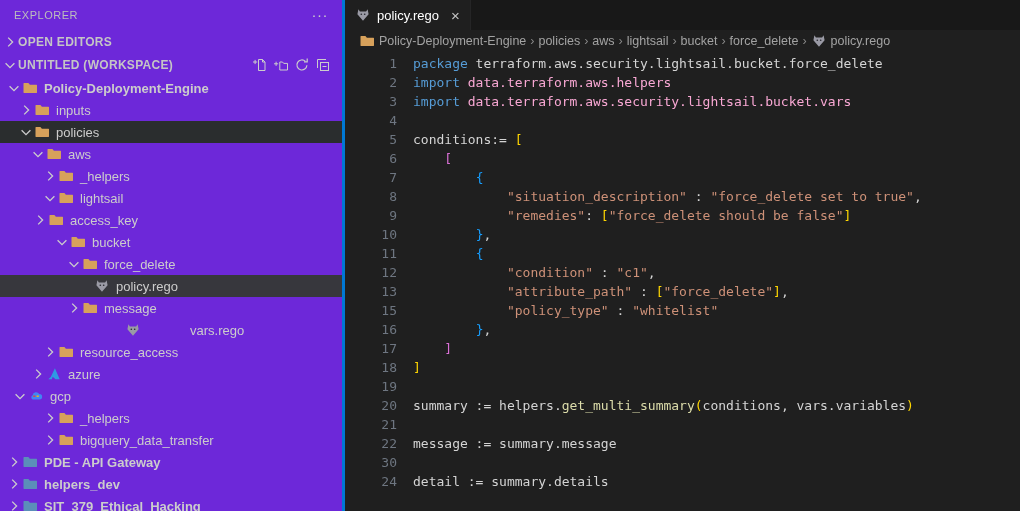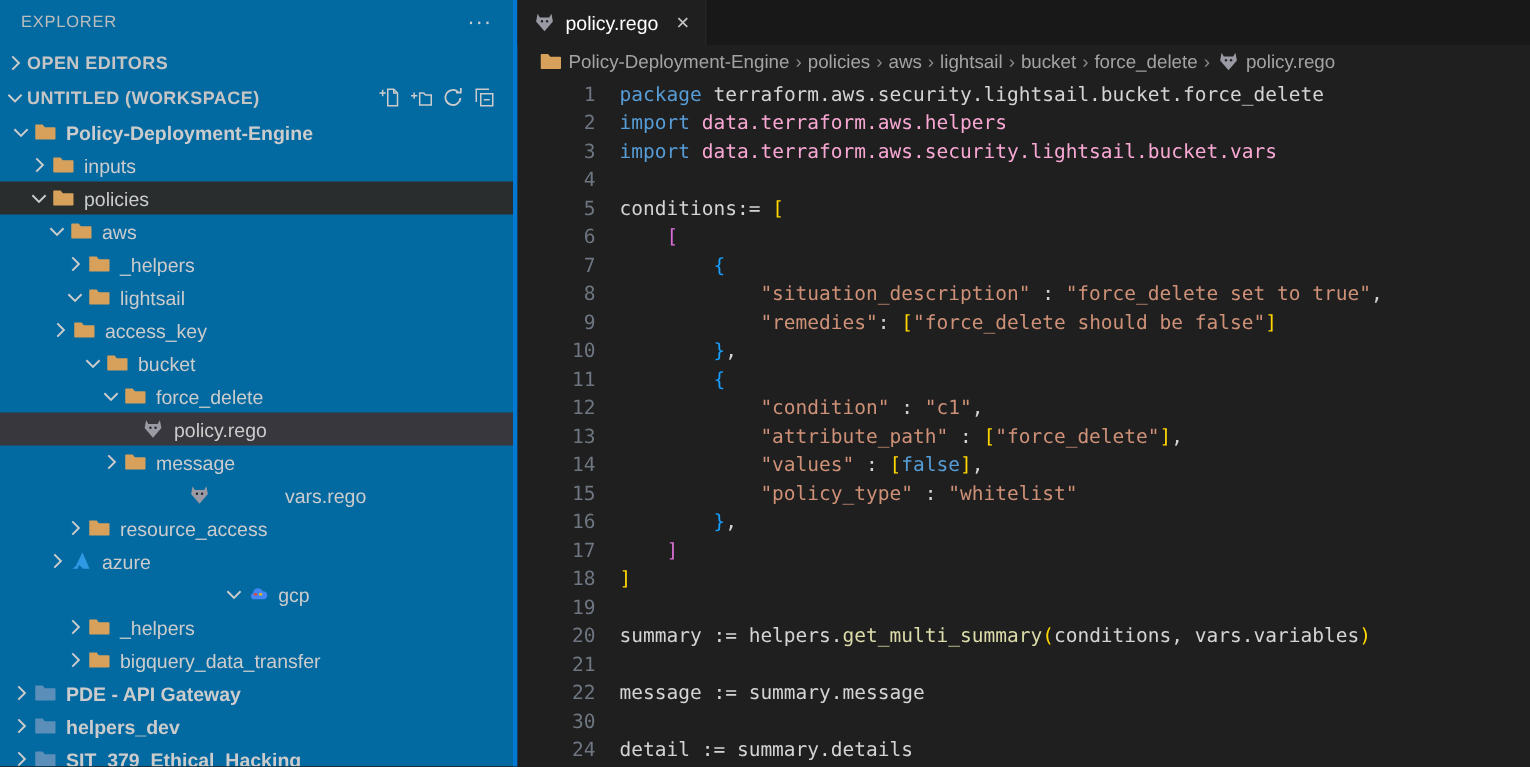--- a/index.html
+++ b/index.html
@@ -1,20 +1,20 @@
 <!DOCTYPE html>
 <html><head>
 <meta charset="utf-8">
 <style>
   *{margin:0;padding:0;box-sizing:border-box}
   html,body{width:1020px;height:511px;overflow:hidden;background:#1f1f1f;font-family:"Liberation Sans",sans-serif}
   .app{display:flex;width:1020px;height:511px}
 
   
-  .sidebar{width:345px;min-width:345px;background:#0369a1;color:#cccccc;border-right:3px solid #0078d4;display:flex;flex-direction:column;overflow:hidden}
+  .sidebar{width:345px;min-width:345px;background:#6d28d9;color:#cccccc;border-right:3px solid #0078d4;display:flex;flex-direction:column;overflow:hidden}
   .explorer-header{display:flex;justify-content:space-between;align-items:center;height:30px;padding:0 14px;font-size:11px;letter-spacing:.5px;color:#bdbdbd}
   .menu-dots{font-size:15px;color:#cccccc;cursor:pointer;line-height:10px}
   .section-row{display:flex;align-items:center;height:23px;font-size:12px;font-weight:700;color:#c5c5c5;padding-left:2px;white-space:nowrap}
   .section-title{letter-spacing:.3px}
   .section-actions{display:flex;align-items:center;gap:3px;margin-left:auto;padding-right:10px}
   .section-actions span{display:flex;width:18px;height:18px;align-items:center;justify-content:center;cursor:pointer}
   .twisty{width:16px;min-width:16px;height:16px;display:flex;align-items:center;justify-content:center}
   .tree{flex:1;overflow:hidden;padding-top:1px}
   .tree-row{display:flex;align-items:center;height:22px;font-size:13px;color:#cccccc;white-space:nowrap;cursor:pointer}
   .tree-row.selected{background:#37373d}
@@ -270,21 +270,21 @@
               <path d="M6.2 3.6l4.4 4.4-4.4 4.4" fill="none" stroke="#cccccc" stroke-width="1.3"></path>
             </svg>
           </span>
           <span class="ticon">
             <svg width="16" height="16" viewBox="0 0 16 16">
               <path d="M8.9 2.2L4.8 11 2.3 13.2h3.5l.9-2.5 2.8 2.5h4.2L8.9 2.2z" fill="#2f9ae3"></path>
             </svg>
           </span>
           <span class="tlabel">azure</span>
         </div>
-        <div class="tree-row" style="padding-left: 12px; justify-content: center;">
+        <div class="tree-row" style="padding-left: 12px;">
           <span class="twisty">
             <svg width="16" height="16" viewBox="0 0 16 16">
               <path d="M3.6 6.2l4.4 4.4 4.4-4.4" fill="none" stroke="#cccccc" stroke-width="1.3"></path>
             </svg>
           </span>
           <span class="ticon">
             <svg width="16" height="16" viewBox="0 0 16 16">
               <path d="M4.6 7.3a3.5 3.5 0 016.6-1.2h.2a2.7 2.7 0 01.1 5.4H4.7a2.3 2.3 0 01-.1-4.2z" fill="#4285f4"></path>
               <rect x="5.2" y="7.5" width="2.2" height="1.4" fill="#ea4335"></rect>
               <rect x="8.6" y="7.5" width="2.2" height="1.4" fill="#fbbc05"></rect>
@@ -464,24 +464,20 @@
         </div>
         <div class="code-line">
           <span class="gutter">12</span>
           <span class="ltext"><span class="id">            </span><span class="str">"condition"</span><span class="id"> : </span><span class="str">"c1"</span><span class="id">,</span></span>
         </div>
         <div class="code-line">
           <span class="gutter">13</span>
           <span class="ltext"><span class="id">            </span><span class="str">"attribute_path"</span><span class="id"> : </span><span class="b1">[</span><span class="str">"force_delete"</span><span class="b1">]</span><span class="id">,</span></span>
         </div>
         <div class="code-line">
-          <span class="gutter">14</span>
-          <span class="ltext"><span class="id">            </span><span class="str">"values"</span><span class="id"> : </span><span class="b1">[</span><span class="kw">false</span><span class="b1">]</span><span class="id">,</span></span>
-        </div>
-        <div class="code-line">
           <span class="gutter">15</span>
           <span class="ltext"><span class="id">            </span><span class="str">"policy_type"</span><span class="id"> : </span><span class="str">"whitelist"</span></span>
         </div>
         <div class="code-line">
           <span class="gutter">16</span>
           <span class="ltext"><span class="id">        </span><span class="b3">}</span><span class="id">,</span></span>
         </div>
         <div class="code-line">
           <span class="gutter">17</span>
           <span class="ltext"><span class="id">    </span><span class="b2">]</span></span>

